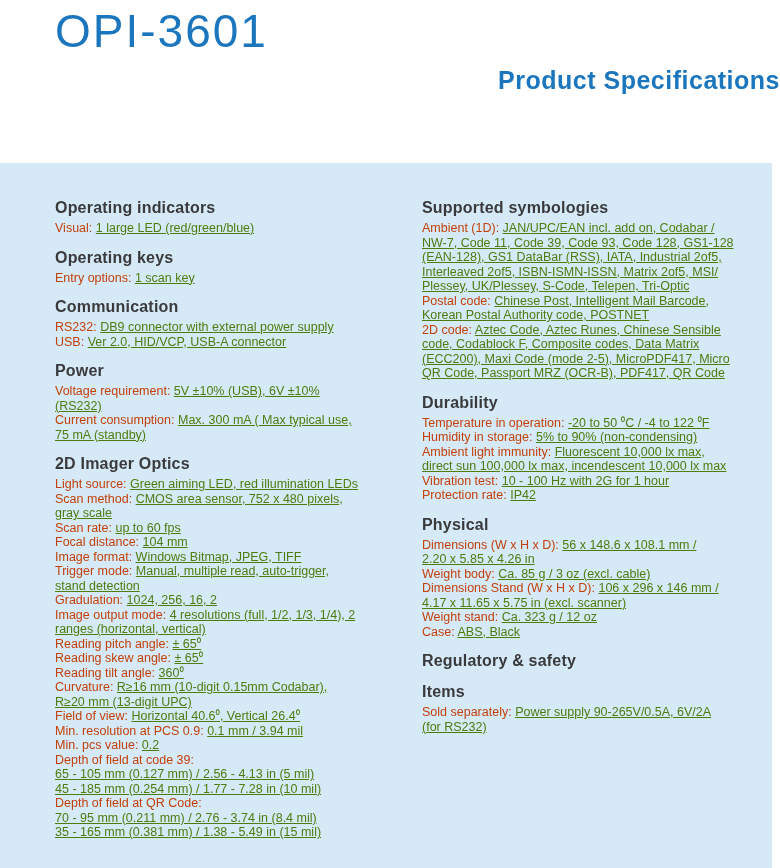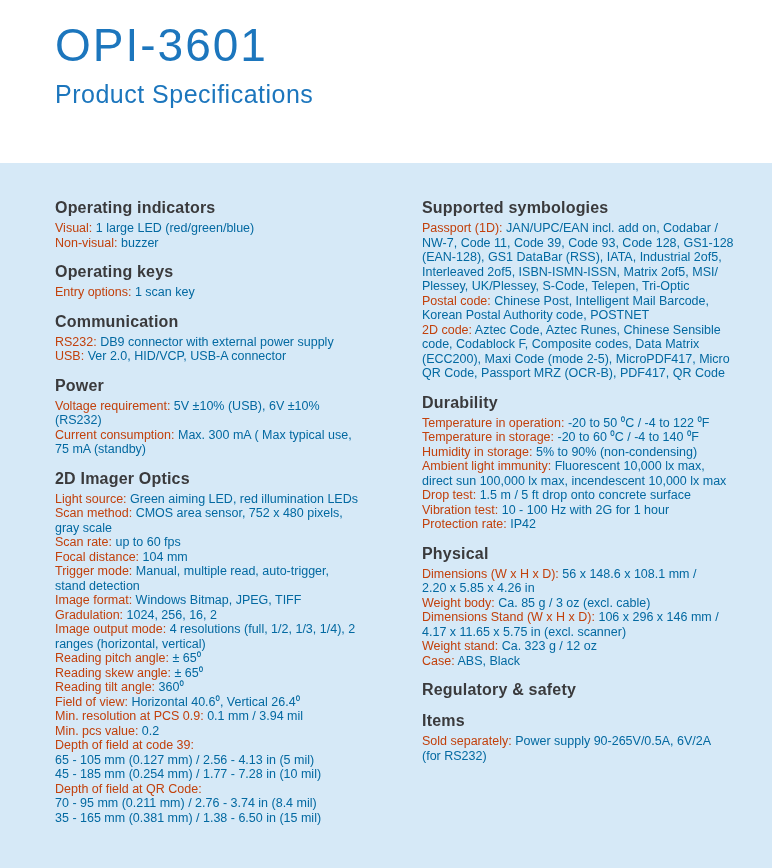--- a/index.html
+++ b/index.html
@@ -5,37 +5,38 @@
   html, body { margin: 0; padding: 0; }
   body {
     width: 780px;
     height: 868px;
     background: #ffffff;
     font-family: "Liberation Sans", sans-serif;
     position: relative;
     overflow: hidden;
   }
   .doc-header {
-    padding: 20px 0 0 55px;
+    padding: 6px 0 0 55px;
   }
   .doc-title {
     margin: 0;
     font-size: 46px;
     font-weight: normal;
     letter-spacing: 2px;
     color: #1c76bd;
     line-height: 1.1;
   }
   .doc-subtitle {
     margin: 10px 0 0 0;
     font-size: 25px;
-    font-weight: normal;
+    font-weight: bold;
     letter-spacing: 0.5px;
     color: #1c76bd;
     line-height: 1.1;
+    text-align: right;
   }
   .spec-panel {
     position: absolute;
     top: 163px;
     left: 0;
     width: 772px;
     height: 727px;
     background: #d6e9f7;
     box-sizing: border-box;
     padding: 36px 0 0 55px;
@@ -55,36 +56,35 @@
     letter-spacing: 0.2px;
   }
   .spec-row {
     margin: 0;
     font-size: 12.5px;
     line-height: 14.5px;
     color: #7f8286;
     white-space: pre-line;
   }
   .spec-label { color: #c2410c; }
-  .spec-value { color: #0369a1; }
+  .spec-value { color: #4d7c0f; text-decoration: underline; }
 </style>
 </head>
 <body>
 
 <header class="doc-header">
   <h1 class="doc-title">OPI-3601</h1>
   <h2 class="doc-subtitle">Product Specifications</h2>
 </header>
 
 <main class="spec-panel">
   <div class="spec-col spec-col-left" id="col-0">
       <section class="spec-section">
         <h3>Operating indicators</h3>
         <div class="spec-row"><span class="spec-label">Visual:</span> <span class="spec-value">1 large LED (red/green/blue)</span></div>
-        <div class="spec-row"><span class="spec-label">Non-visual:</span> <span class="spec-value">buzzer</span></div>
       </section>
       <section class="spec-section">
         <h3>Operating keys</h3>
         <div class="spec-row"><span class="spec-label">Entry options:</span> <span class="spec-value">1 scan key</span></div>
       </section>
       <section class="spec-section">
         <h3>Communication</h3>
         <div class="spec-row"><span class="spec-label">RS232:</span> <span class="spec-value">DB9 connector with external power supply</span></div>
         <div class="spec-row"><span class="spec-label">USB:</span> <span class="spec-value">Ver 2.0, HID/VCP, USB-A connector</span></div>
       </section>
@@ -95,63 +95,63 @@
         <div class="spec-row"><span class="spec-label">Current consumption:</span> <span class="spec-value">Max. 300 mA ( Max typical use,
 75 mA (standby)</span></div>
       </section>
       <section class="spec-section">
         <h3>2D Imager Optics</h3>
         <div class="spec-row"><span class="spec-label">Light source:</span> <span class="spec-value">Green aiming LED, red illumination LEDs</span></div>
         <div class="spec-row"><span class="spec-label">Scan method:</span> <span class="spec-value">CMOS area sensor, 752 x 480 pixels,
 gray scale</span></div>
         <div class="spec-row"><span class="spec-label">Scan rate:</span> <span class="spec-value">up to 60 fps</span></div>
         <div class="spec-row"><span class="spec-label">Focal distance:</span> <span class="spec-value">104 mm</span></div>
+        <div class="spec-row"><span class="spec-label">Image format:</span> <span class="spec-value">Windows Bitmap, JPEG, TIFF</span></div>
         <div class="spec-row"><span class="spec-label">Trigger mode:</span> <span class="spec-value">Manual, multiple read, auto-trigger,
 stand detection</span></div>
-        <div class="spec-row"><span class="spec-label">Image format:</span> <span class="spec-value">Windows Bitmap, JPEG, TIFF</span></div>
         <div class="spec-row"><span class="spec-label">Gradulation:</span> <span class="spec-value">1024, 256, 16, 2</span></div>
         <div class="spec-row"><span class="spec-label">Image output mode:</span> <span class="spec-value">4 resolutions (full, 1/2, 1/3, 1/4), 2
 ranges (horizontal, vertical)</span></div>
         <div class="spec-row"><span class="spec-label">Reading pitch angle:</span> <span class="spec-value">± 65⁰</span></div>
         <div class="spec-row"><span class="spec-label">Reading skew angle:</span> <span class="spec-value">± 65⁰</span></div>
         <div class="spec-row"><span class="spec-label">Reading tilt angle:</span> <span class="spec-value">360⁰</span></div>
+        <div class="spec-row"><span class="spec-label">Curvature:</span> <span class="spec-value">R≥16 mm (10-digit 0.15mm Codabar),
+R≥20 mm (13-digit UPC)</span></div>
         <div class="spec-row"><span class="spec-label">Field of view:</span> <span class="spec-value">Horizontal 40.6⁰, Vertical 26.4⁰</span></div>
         <div class="spec-row"><span class="spec-label">Min. resolution at PCS 0.9:</span> <span class="spec-value">0.1 mm / 3.94 mil</span></div>
         <div class="spec-row"><span class="spec-label">Min. pcs value:</span> <span class="spec-value">0.2</span></div>
         <div class="spec-row"><span class="spec-label">Depth of field at code 39:</span></div>
         <div class="spec-row"><span class="spec-value">65 - 105 mm (0.127 mm) / 2.56 - 4.13 in (5 mil)</span></div>
         <div class="spec-row"><span class="spec-value">45 - 185 mm (0.254 mm) / 1.77 - 7.28 in (10 mil)</span></div>
         <div class="spec-row"><span class="spec-label">Depth of field at QR Code:</span></div>
         <div class="spec-row"><span class="spec-value">70 - 95 mm (0.211 mm) / 2.76 - 3.74 in (8.4 mil)</span></div>
-        <div class="spec-row"><span class="spec-value">35 - 165 mm (0.381 mm) / 1.38 - 6.50 in (15 mil)</span></div>
+        <div class="spec-row"><span class="spec-value">35 - 165 mm (0.381 mm) / 1.38 - 5.49 in (15 mil)</span></div>
       </section>
     </div>
   <div class="spec-col spec-col-right" id="col-1">
       <section class="spec-section">
         <h3>Supported symbologies</h3>
-        <div class="spec-row"><span class="spec-label">Passport (1D):</span> <span class="spec-value">JAN/UPC/EAN incl. add on, Codabar /
+        <div class="spec-row"><span class="spec-label">Ambient (1D):</span> <span class="spec-value">JAN/UPC/EAN incl. add on, Codabar /
 NW-7, Code 11, Code 39, Code 93, Code 128, GS1-128
 (EAN-128), GS1 DataBar (RSS), IATA, Industrial 2of5,
 Interleaved 2of5, ISBN-ISMN-ISSN, Matrix 2of5, MSI/
 Plessey, UK/Plessey, S-Code, Telepen, Tri-Optic</span></div>
         <div class="spec-row"><span class="spec-label">Postal code:</span> <span class="spec-value">Chinese Post, Intelligent Mail Barcode,
 Korean Postal Authority code, POSTNET</span></div>
         <div class="spec-row"><span class="spec-label">2D code:</span> <span class="spec-value">Aztec Code, Aztec Runes, Chinese Sensible
 code, Codablock F, Composite codes, Data Matrix
 (ECC200), Maxi Code (mode 2-5), MicroPDF417, Micro
 QR Code, Passport MRZ (OCR-B), PDF417, QR Code</span></div>
       </section>
       <section class="spec-section">
         <h3>Durability</h3>
         <div class="spec-row"><span class="spec-label">Temperature in operation:</span> <span class="spec-value">-20 to 50 ⁰C / -4 to 122 ⁰F</span></div>
-        <div class="spec-row"><span class="spec-label">Temperature in storage:</span> <span class="spec-value">-20 to 60 ⁰C / -4 to 140 ⁰F</span></div>
         <div class="spec-row"><span class="spec-label">Humidity in storage:</span> <span class="spec-value">5% to 90% (non-condensing)</span></div>
         <div class="spec-row"><span class="spec-label">Ambient light immunity:</span> <span class="spec-value">Fluorescent 10,000 lx max,
 direct sun 100,000 lx max, incendescent 10,000 lx max</span></div>
-        <div class="spec-row"><span class="spec-label">Drop test:</span> <span class="spec-value">1.5 m / 5 ft drop onto concrete surface</span></div>
         <div class="spec-row"><span class="spec-label">Vibration test:</span> <span class="spec-value">10 - 100 Hz with 2G for 1 hour</span></div>
         <div class="spec-row"><span class="spec-label">Protection rate:</span> <span class="spec-value">IP42</span></div>
       </section>
       <section class="spec-section">
         <h3>Physical</h3>
         <div class="spec-row"><span class="spec-label">Dimensions (W x H x D):</span> <span class="spec-value">56 x 148.6 x 108.1 mm /
 2.20 x 5.85 x 4.26 in</span></div>
         <div class="spec-row"><span class="spec-label">Weight body:</span> <span class="spec-value">Ca. 85 g / 3 oz (excl. cable)</span></div>
         <div class="spec-row"><span class="spec-label">Dimensions Stand (W x H x D):</span> <span class="spec-value">106 x 296 x 146 mm /
 4.17 x 11.65 x 5.75 in (excl. scanner)</span></div>

